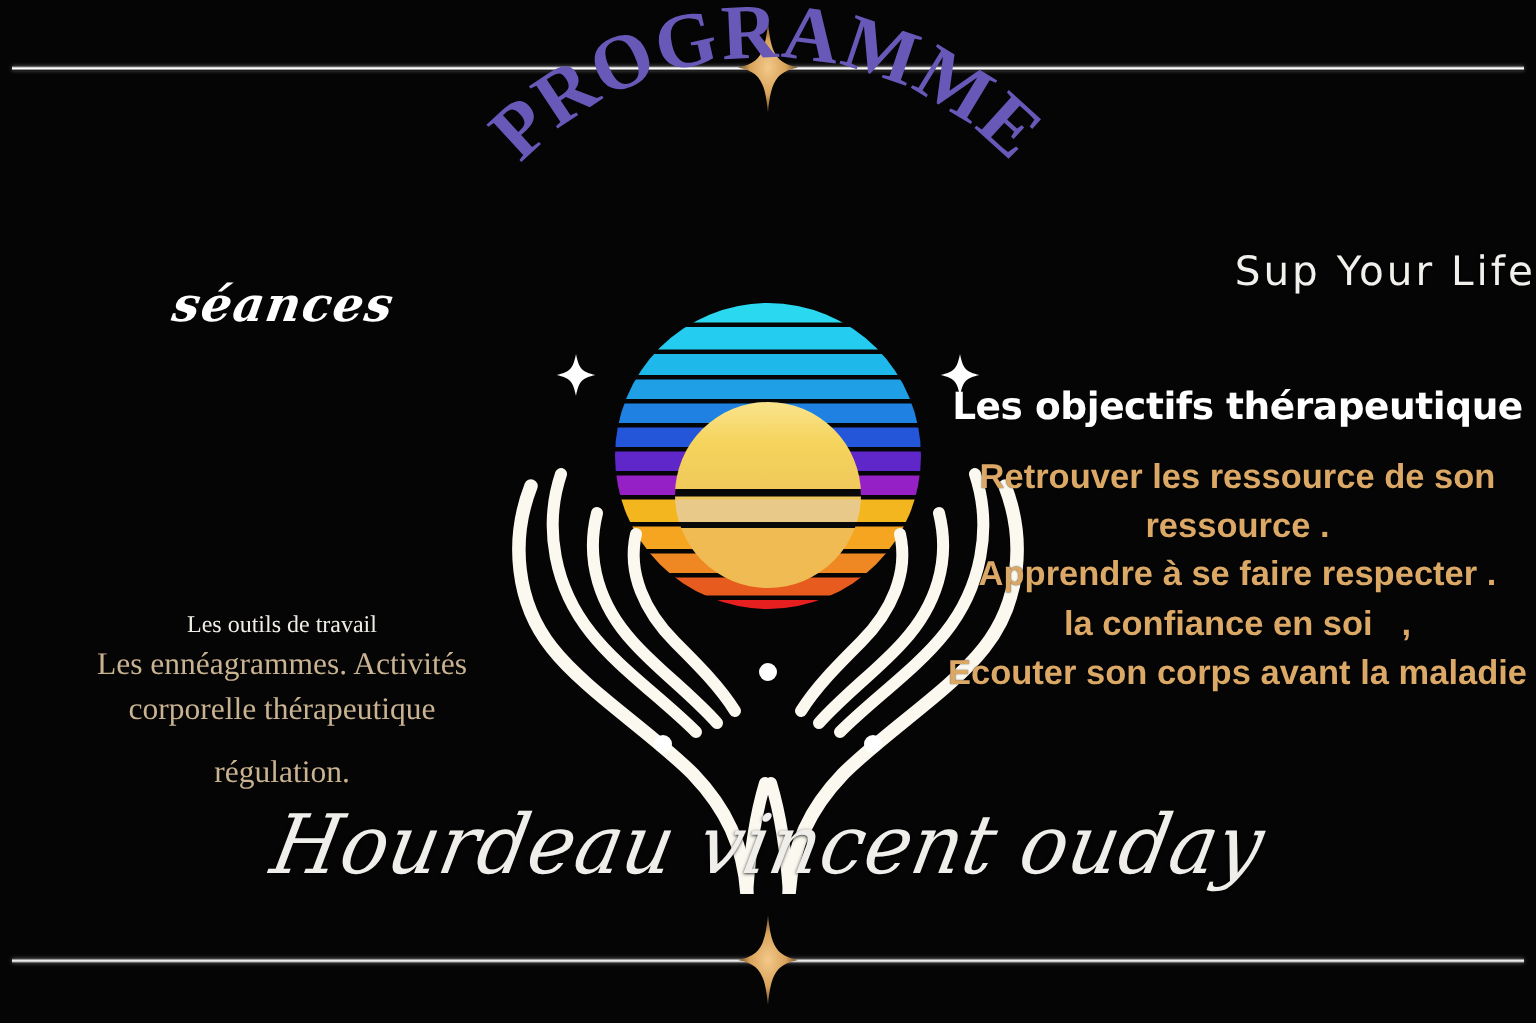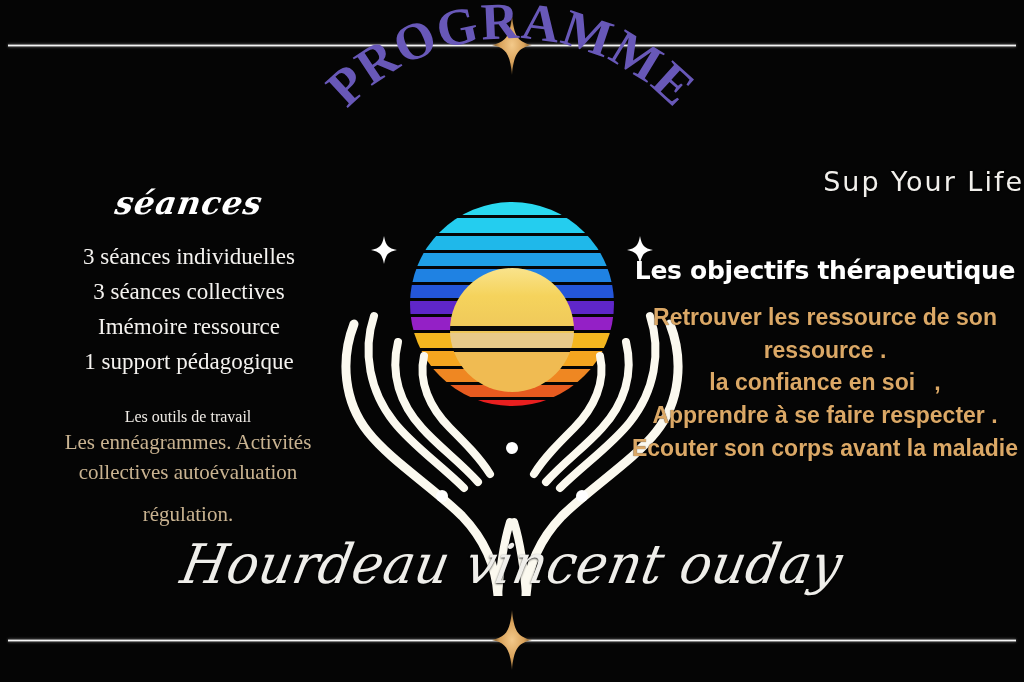--- a/index.html
+++ b/index.html
@@ -269,44 +269,38 @@
       </g>
 
       <circle cx="174" cy="252" r="6" fill="#ffffff"></circle>
       <circle cx="104" cy="300" r="6" fill="#ffffff"></circle>
       <circle cx="244" cy="300" r="6" fill="#ffffff"></circle>
     </svg>
   </div>
 
   <div class="left-col">
     <div class="script-head">séances</div>
-    <div class="left-list">
-      <div>3 séances individuelles</div>
-      <div>3 séances collectives</div>
-      <div>Imémoire ressource</div>
-      <div>1 support pédagogique</div>
-    </div>
   </div>
 
   <div class="tools-block">
     <div class="tools-head">Les outils de travail</div>
     <div class="tools-body">
       <div>Les ennéagrammes. Activités</div>
-      <div>collectives autoévaluation</div>
+      <div>corporelle thérapeutique</div>
     </div>
     <div class="tools-last">régulation.</div>
   </div>
 
   <div class="right-col">
     <div class="right-head">Les objectifs thérapeutique</div>
     <div class="right-list">
       <div>Retrouver les ressource de son</div>
       <div>ressource .</div>
+      <div>Apprendre à se faire respecter .</div>
       <div>la confiance en soi   ,</div>
-      <div>Apprendre à se faire respecter .</div>
       <div>Ecouter son corps avant la maladie</div>
     </div>
   </div>
 
   <div class="signature">Hourdeau vincent ouday</div>
 
   <div class="rule bottom"></div>
   <div class="diamond bottom">
     <svg viewBox="0 0 40 60">
       <defs>

